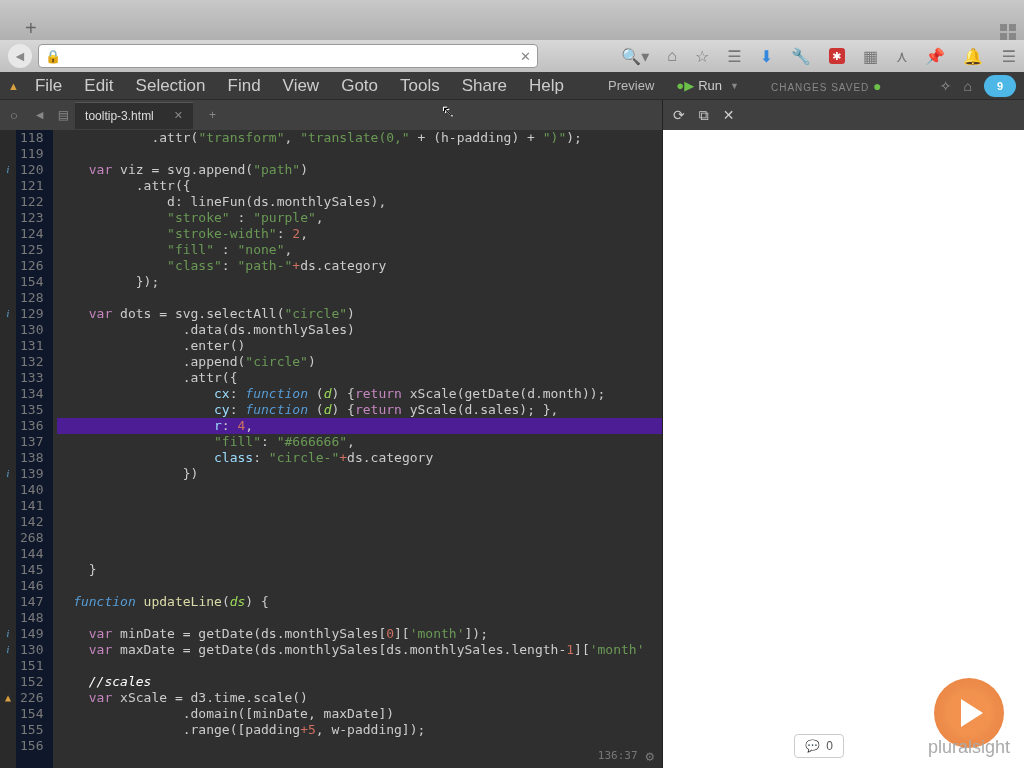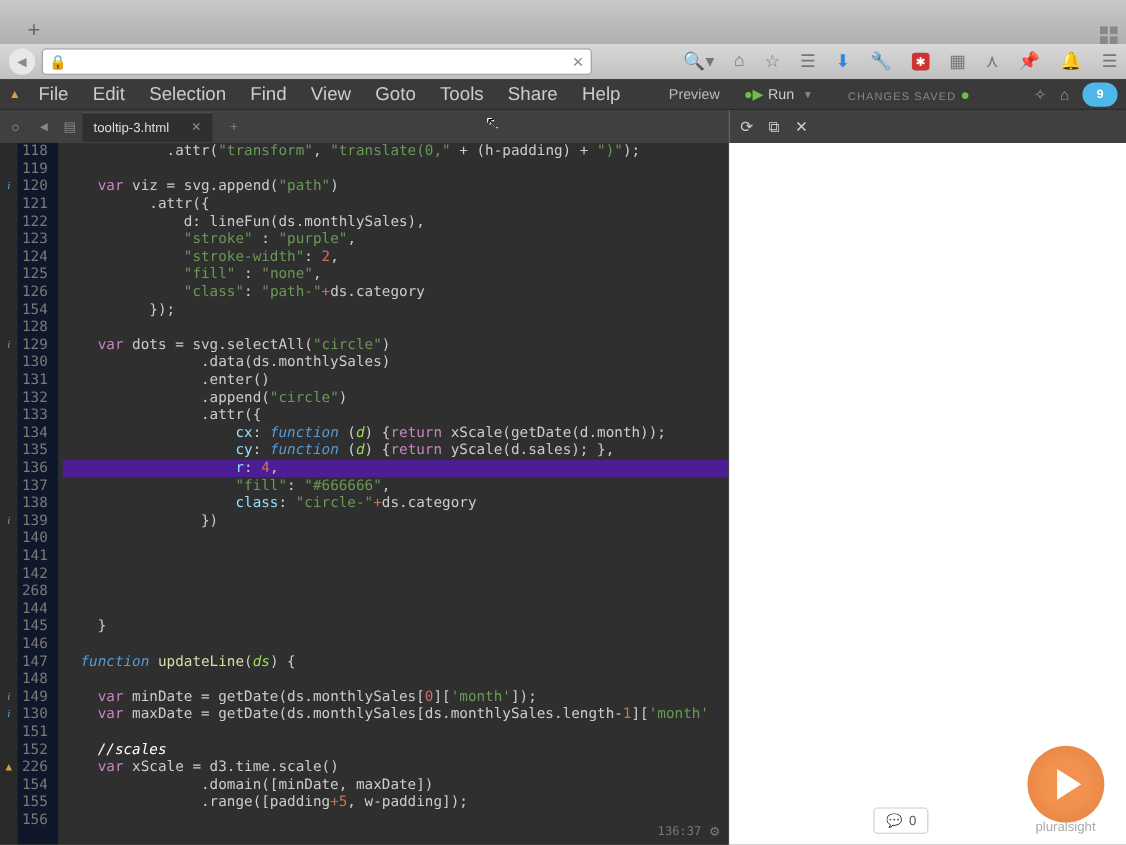--- a/index.html
+++ b/index.html
@@ -292,23 +292,23 @@
   padding: 4px 10px;
   font-size: 12px;
   color: #555;
   display: flex;
   align-items: center;
   gap: 6px;
 }
 .pluralsight {
   position: absolute;
   bottom: 10px;
-  right: 28px;
+  right: 14px;
   color: #aaa;
-  font-size: 12px;
+  font-size: 18px;
   font-family: Arial;
 }
 .orange-play {
   position: absolute;
   bottom: 20px;
   right: 20px;
   width: 70px;
   height: 70px;
   background: radial-gradient(circle, #f08030 40%, #e06820 100%);
   border-radius: 50%;

